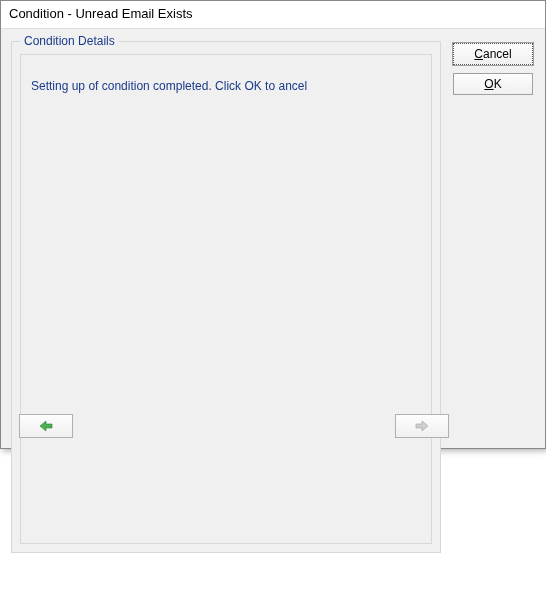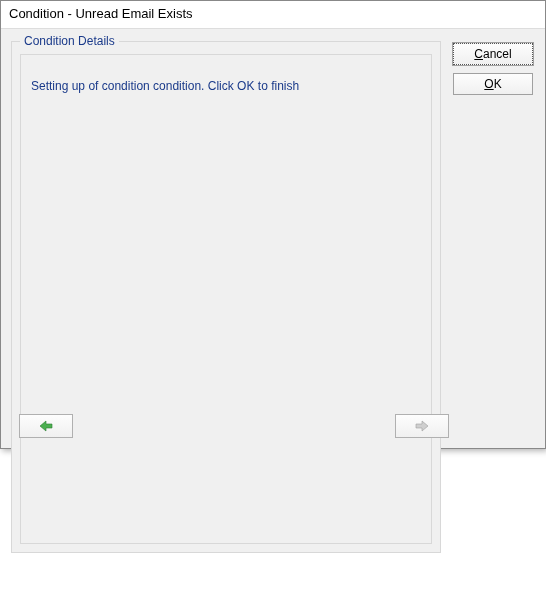--- a/index.html
+++ b/index.html
@@ -138,21 +138,21 @@
 
 <div class="dialog">
   <div class="title-bar">
     <span>Condition - Unread Email  Exists</span>
   </div>
   <div class="content-area">
 
     <div class="fieldset">
       <div class="fieldset-legend">Condition Details</div>
       <div class="fieldset-inner">
-        <div class="message-text">Setting up of condition condition. Click OK to finish</div>
+        <div class="message-text">Setting up of condition completed. Click OK to ancel</div>
       </div>
     </div>
 
     <div class="right-buttons">
       <button class="btn cancel">
         <span class="btn-label"><span class="uline">C</span><span>ancel</span></span>
       </button>
       <button class="btn">
         <span class="btn-label"><span class="uline">O</span><span>K</span></span>
       </button>

